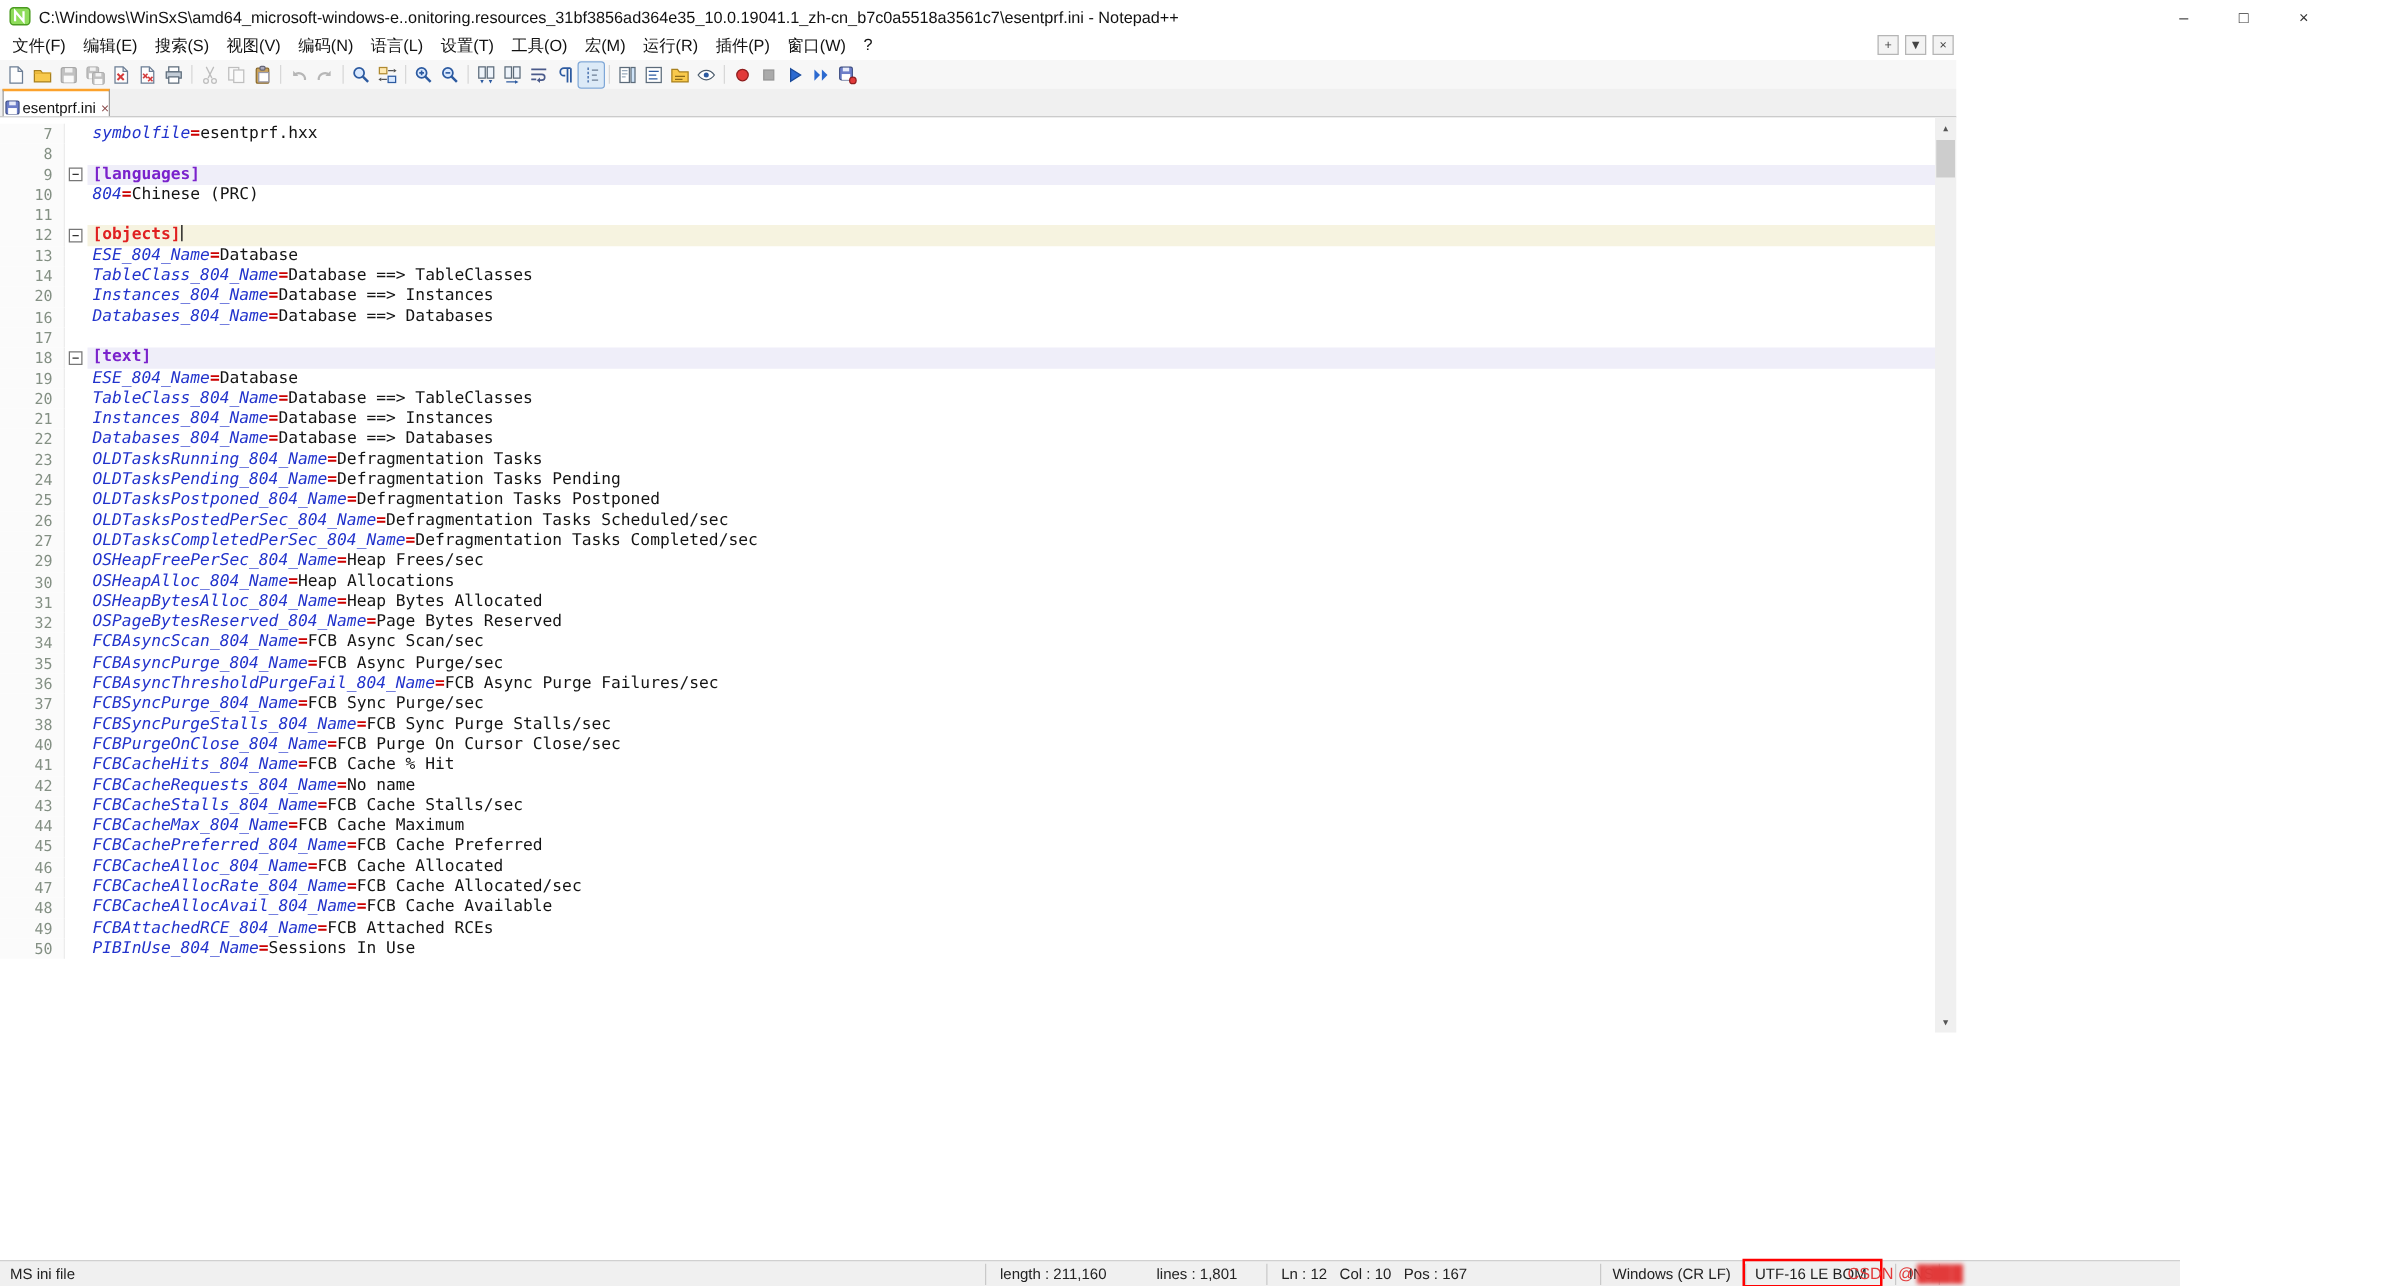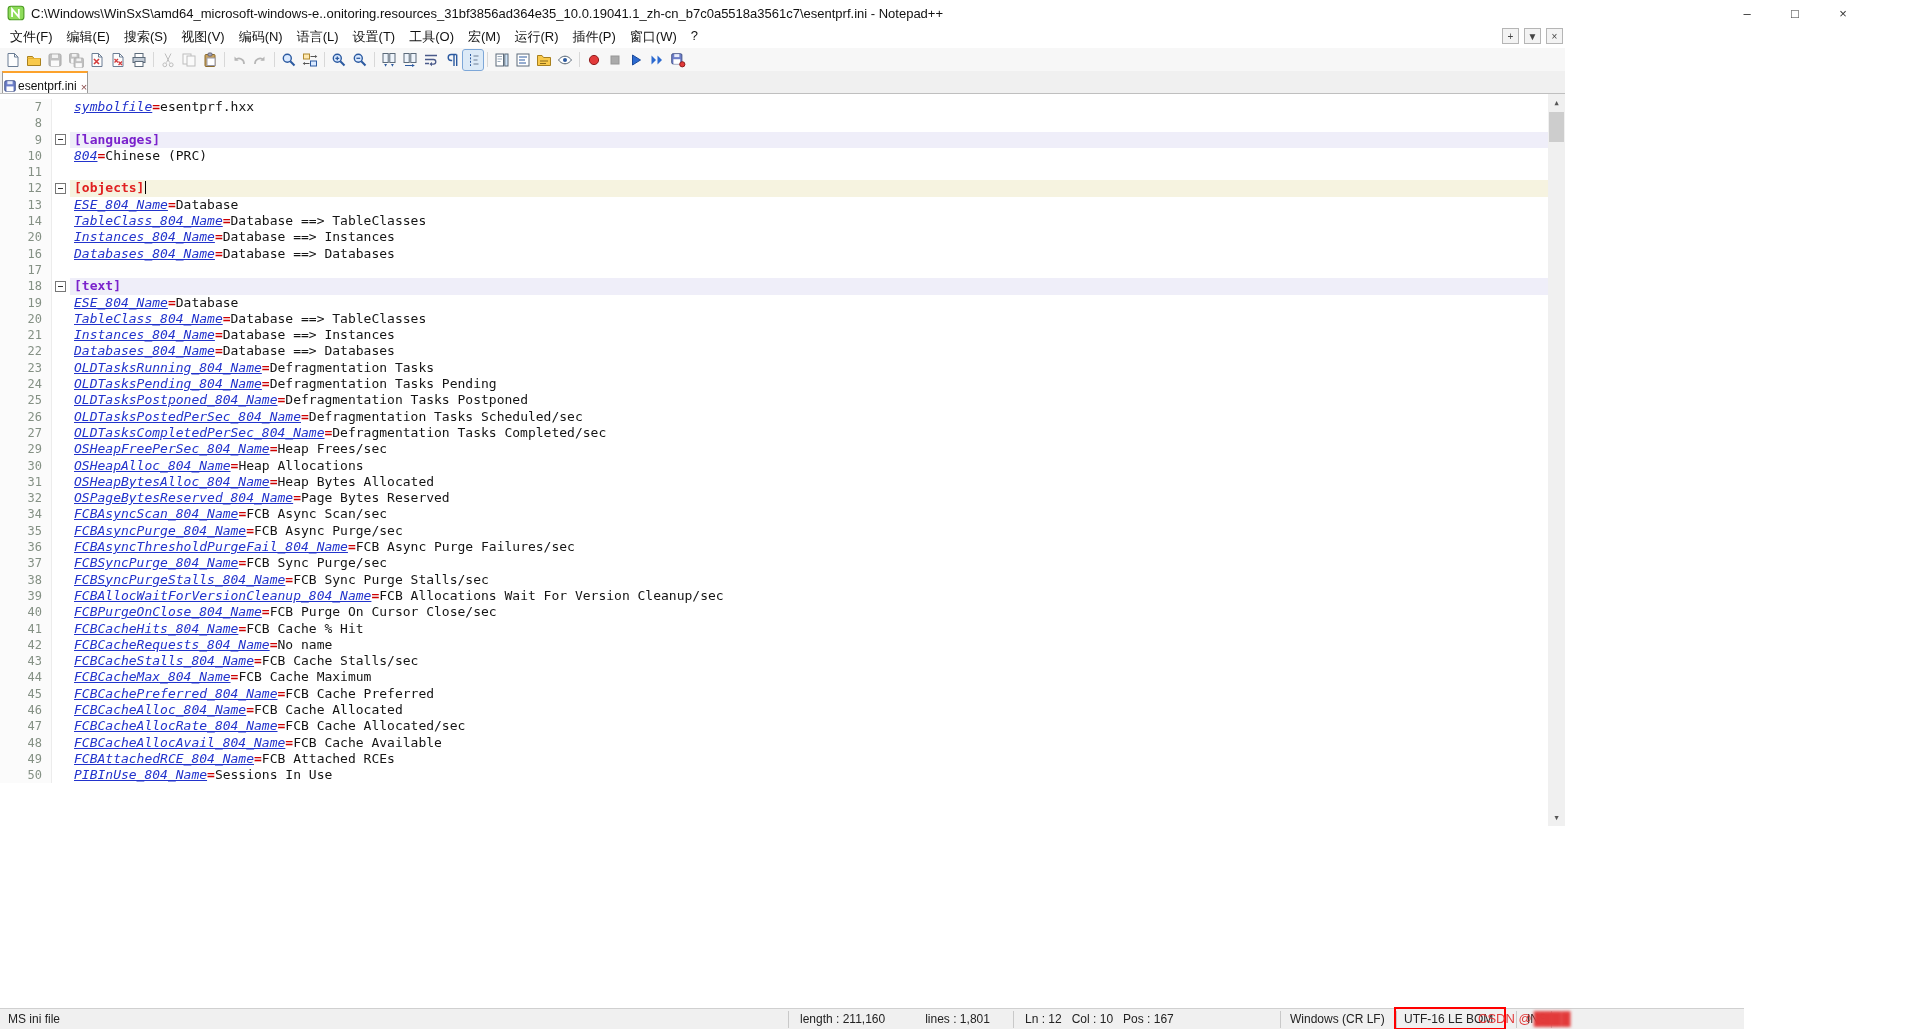--- a/index.html
+++ b/index.html
@@ -40,21 +40,21 @@
   #lines{position:absolute;top:5px;left:0;right:17px}
   .eline{display:flex;height:16.3px;line-height:16.3px;white-space:pre}
   .lnum{width:52px;flex:0 0 52px;text-align:right;padding-right:9px;color:#849084;background:#fbfbfb;
         font-size:12px;border-right:1px solid #ececec}
   .lfold{width:18px;flex:0 0 18px;position:relative}
   .foldbox{position:absolute;left:3px;top:2.5px;width:11px;height:11px;border:1px solid #777;background:#fff}
   .foldbox::after{content:"";position:absolute;left:2px;top:4px;width:5px;height:1px;background:#333}
   .lcontent{flex:1;padding-left:4px;color:#141414}
   .lcontent.secbg{background:var(--secbg)}
   .lcontent.curbg{background:var(--curbg)}
-  .k{color:var(--key);font-style:italic;text-decoration:underline}
+  .k{color:var(--key);font-style:italic;}
   .eq{color:var(--eq);font-weight:bold}
   .secname{color:var(--sec);font-weight:bold}
   .secname.red{color:var(--secred)}
   .caret{display:inline-block;width:1px;height:13px;background:#000;vertical-align:-2px;margin-left:1px}
   
   .vscroll{position:absolute;right:0;top:0;width:17px;height:732px;background:#f0f0f0}
   .varrow{position:absolute;left:0;width:17px;height:17px;display:flex;align-items:center;justify-content:center;
           font-size:7px;color:#555}
   .varrow.up{top:0}.varrow.down{bottom:0}
   .vthumb{position:absolute;left:1px;top:18px;width:15px;height:30px;background:#cdcdcd}
@@ -366,21 +366,20 @@
       <div class="eline"><span class="lnum">27</span><span class="lfold"></span><span class="lcontent"><span class="k">OLDTasksCompletedPerSec_804_Name</span><span class="eq">=</span><span class="v">Defragmentation Tasks Completed/sec</span></span></div>
       <div class="eline"><span class="lnum">29</span><span class="lfold"></span><span class="lcontent"><span class="k">OSHeapFreePerSec_804_Name</span><span class="eq">=</span><span class="v">Heap Frees/sec</span></span></div>
       <div class="eline"><span class="lnum">30</span><span class="lfold"></span><span class="lcontent"><span class="k">OSHeapAlloc_804_Name</span><span class="eq">=</span><span class="v">Heap Allocations</span></span></div>
       <div class="eline"><span class="lnum">31</span><span class="lfold"></span><span class="lcontent"><span class="k">OSHeapBytesAlloc_804_Name</span><span class="eq">=</span><span class="v">Heap Bytes Allocated</span></span></div>
       <div class="eline"><span class="lnum">32</span><span class="lfold"></span><span class="lcontent"><span class="k">OSPageBytesReserved_804_Name</span><span class="eq">=</span><span class="v">Page Bytes Reserved</span></span></div>
       <div class="eline"><span class="lnum">34</span><span class="lfold"></span><span class="lcontent"><span class="k">FCBAsyncScan_804_Name</span><span class="eq">=</span><span class="v">FCB Async Scan/sec</span></span></div>
       <div class="eline"><span class="lnum">35</span><span class="lfold"></span><span class="lcontent"><span class="k">FCBAsyncPurge_804_Name</span><span class="eq">=</span><span class="v">FCB Async Purge/sec</span></span></div>
       <div class="eline"><span class="lnum">36</span><span class="lfold"></span><span class="lcontent"><span class="k">FCBAsyncThresholdPurgeFail_804_Name</span><span class="eq">=</span><span class="v">FCB Async Purge Failures/sec</span></span></div>
       <div class="eline"><span class="lnum">37</span><span class="lfold"></span><span class="lcontent"><span class="k">FCBSyncPurge_804_Name</span><span class="eq">=</span><span class="v">FCB Sync Purge/sec</span></span></div>
       <div class="eline"><span class="lnum">38</span><span class="lfold"></span><span class="lcontent"><span class="k">FCBSyncPurgeStalls_804_Name</span><span class="eq">=</span><span class="v">FCB Sync Purge Stalls/sec</span></span></div>
-      <div class="eline"><span class="lnum">39</span><span class="lfold"></span><span class="lcontent"><span class="k">FCBAllocWaitForVersionCleanup_804_Name</span><span class="eq">=</span><span class="v">FCB Allocations Wait For Version Cleanup/sec</span></span></div>
       <div class="eline"><span class="lnum">40</span><span class="lfold"></span><span class="lcontent"><span class="k">FCBPurgeOnClose_804_Name</span><span class="eq">=</span><span class="v">FCB Purge On Cursor Close/sec</span></span></div>
       <div class="eline"><span class="lnum">41</span><span class="lfold"></span><span class="lcontent"><span class="k">FCBCacheHits_804_Name</span><span class="eq">=</span><span class="v">FCB Cache % Hit</span></span></div>
       <div class="eline"><span class="lnum">42</span><span class="lfold"></span><span class="lcontent"><span class="k">FCBCacheRequests_804_Name</span><span class="eq">=</span><span class="v">No name</span></span></div>
       <div class="eline"><span class="lnum">43</span><span class="lfold"></span><span class="lcontent"><span class="k">FCBCacheStalls_804_Name</span><span class="eq">=</span><span class="v">FCB Cache Stalls/sec</span></span></div>
       <div class="eline"><span class="lnum">44</span><span class="lfold"></span><span class="lcontent"><span class="k">FCBCacheMax_804_Name</span><span class="eq">=</span><span class="v">FCB Cache Maximum</span></span></div>
       <div class="eline"><span class="lnum">45</span><span class="lfold"></span><span class="lcontent"><span class="k">FCBCachePreferred_804_Name</span><span class="eq">=</span><span class="v">FCB Cache Preferred</span></span></div>
       <div class="eline"><span class="lnum">46</span><span class="lfold"></span><span class="lcontent"><span class="k">FCBCacheAlloc_804_Name</span><span class="eq">=</span><span class="v">FCB Cache Allocated</span></span></div>
       <div class="eline"><span class="lnum">47</span><span class="lfold"></span><span class="lcontent"><span class="k">FCBCacheAllocRate_804_Name</span><span class="eq">=</span><span class="v">FCB Cache Allocated/sec</span></span></div>
       <div class="eline"><span class="lnum">48</span><span class="lfold"></span><span class="lcontent"><span class="k">FCBCacheAllocAvail_804_Name</span><span class="eq">=</span><span class="v">FCB Cache Available</span></span></div>
       <div class="eline"><span class="lnum">49</span><span class="lfold"></span><span class="lcontent"><span class="k">FCBAttachedRCE_804_Name</span><span class="eq">=</span><span class="v">FCB Attached RCEs</span></span></div>

